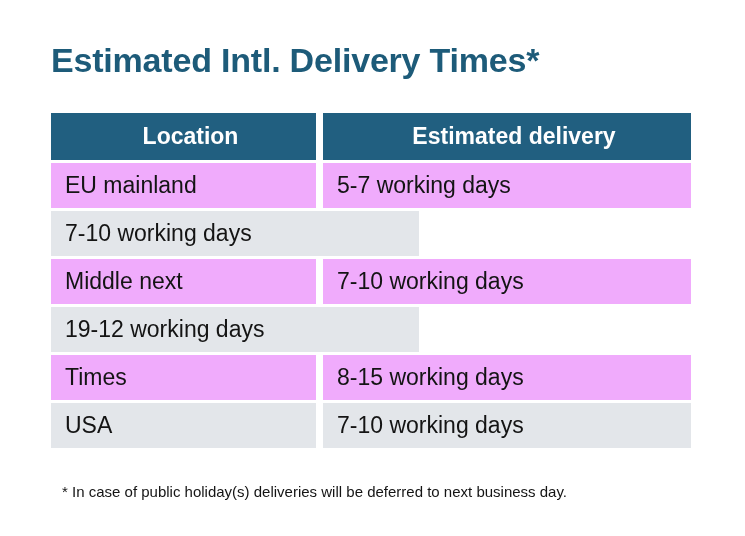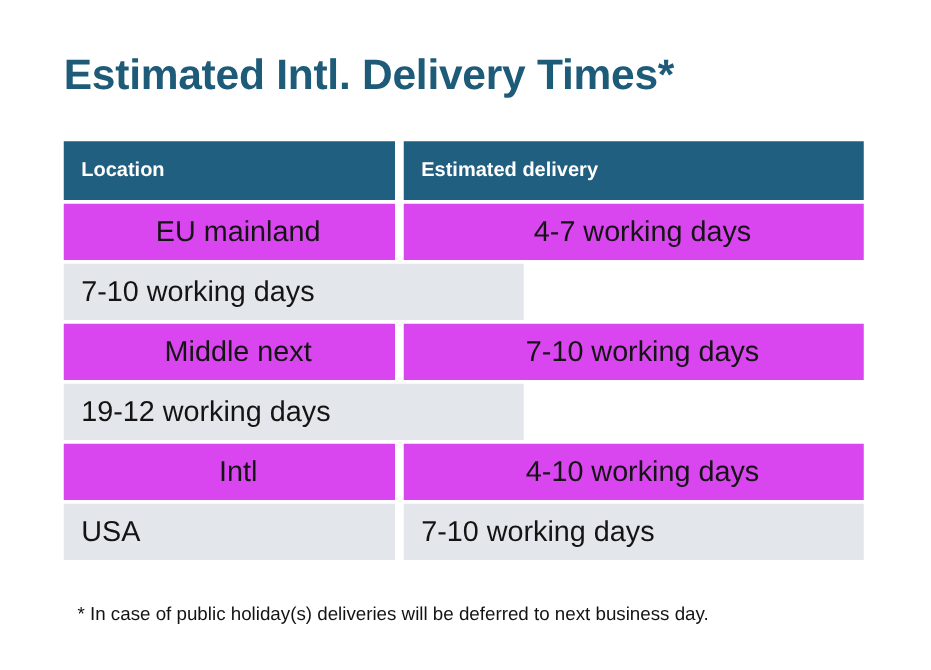--- a/index.html
+++ b/index.html
@@ -78,25 +78,26 @@
     flex: 0 0 368px;
   }
 
   
   .t-row.header .t-cell {
     height: 47px;
     line-height: 47px;
     background: #215f80;
     color: #ffffff;
     font-weight: 700;
-    font-size: 16px;
+    font-size: 23px;
+    text-align: center;
   }
 
   
-  .t-row.band-dark .t-cell { background: #d946ef; text-align: center; }
+  .t-row.band-dark .t-cell { background: #f0abfc; }
   .t-row.band-light .t-cell { background: #e3e6ea; }
 
   
   .footnote {
     position: absolute;
     left: 62px;
     top: 482px;
     width: 660px;
     font-size: 15px;
     line-height: 20px;
@@ -113,39 +114,39 @@
 
   <div class="delivery-table">
 
     <div class="t-row header">
       <div class="t-cell col-location">Location</div>
       <div class="t-cell col-delivery">Estimated delivery</div>
     </div>
 
     <div class="t-row band-dark">
       <div class="t-cell col-location">EU mainland</div>
-      <div class="t-cell col-delivery">4-7 working days</div>
+      <div class="t-cell col-delivery">5-7 working days</div>
     </div>
 
     <div class="t-row band-light">
       <div class="t-cell col-delivery">7-10 working days</div>
     </div>
 
     <div class="t-row band-dark">
       <div class="t-cell col-location">Middle next</div>
       <div class="t-cell col-delivery">7-10 working days</div>
     </div>
 
     <div class="t-row band-light">
       <div class="t-cell col-delivery">19-12 working days</div>
     </div>
 
     <div class="t-row band-dark">
-      <div class="t-cell col-location">Intl</div>
-      <div class="t-cell col-delivery">4-10 working days</div>
+      <div class="t-cell col-location">Times</div>
+      <div class="t-cell col-delivery">8-15 working days</div>
     </div>
 
     <div class="t-row band-light">
       <div class="t-cell col-location">USA</div>
       <div class="t-cell col-delivery">7-10 working days</div>
     </div>
 
   </div>
 
   <div class="footnote">* In case of public holiday(s) deliveries will be deferred to next business day.</div>

